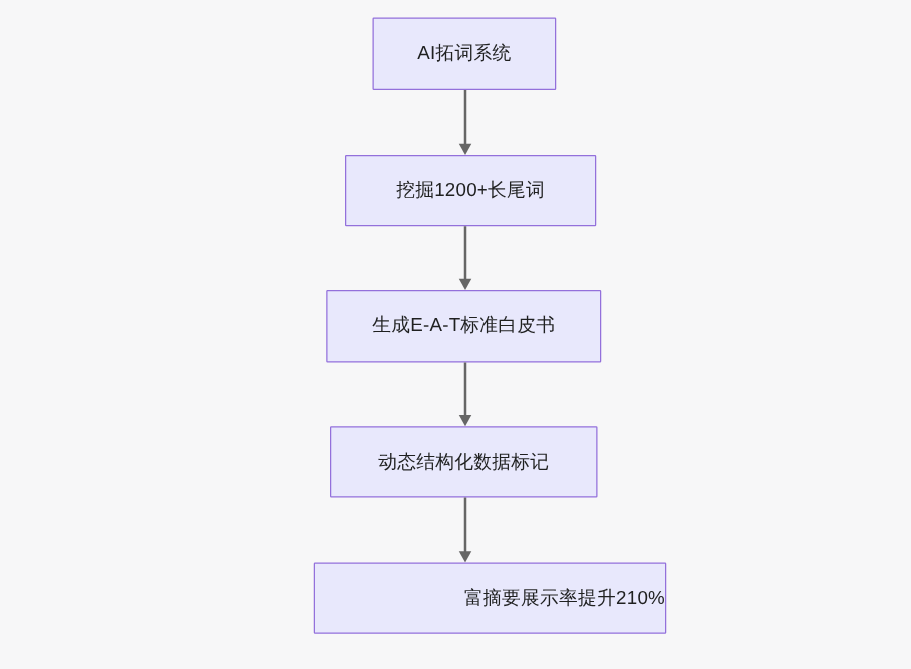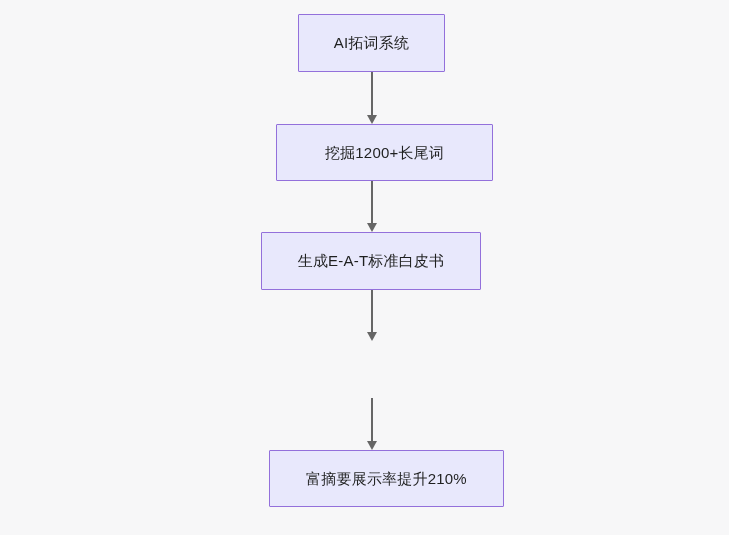--- a/index.html
+++ b/index.html
@@ -60,41 +60,44 @@
 
   <div class="node" id="node-1" style="left:298px; top:14px; width:147px; height:58px;">
     <span>AI拓词系统</span>
   </div>
 
   <div class="edge" style="left:371px; top:72px; width:2px; height:52px;">
     <div class="edge-line" style="height:44px;"></div>
     <div class="edge-head" style="top:43px;"></div>
   </div>
 
-  <div class="node" id="node-2" style="left:276px; top:124px; width:217px; height:57px;">
+  <div class="node" id="node-2" style="left:276px; top:124px; width:201px; height:57px;">
     <span>挖掘1200+长尾词</span>
   </div>
 
   <div class="edge" style="left:371px; top:181px; width:2px; height:51px;">
     <div class="edge-line" style="height:43px;"></div>
     <div class="edge-head" style="top:42px;"></div>
   </div>
 
   <div class="node" id="node-3" style="left:261px; top:232px; width:220px; height:58px;align-items:center;">
     <span>生成E-A-T标准白皮书</span>
   </div>
 
   <div class="edge" style="left:371px; top:290px; width:2px; height:51px;">
     <div class="edge-line" style="height:43px;"></div>
     <div class="edge-head" style="top:42px;"></div>
   </div>
 
+  <div class="node" id="node-4" style="left:264px; top:341px; width:214px; height:57px;">
+    <span>动态结构化数据标记</span>
+  </div>
 
   <div class="edge" style="left:371px; top:398px; width:2px; height:52px;">
     <div class="edge-line" style="height:44px;"></div>
     <div class="edge-head" style="top:43px;"></div>
   </div>
 
-  <div class="node" id="node-5" style="left:269px; top:450px; width:235px; height:57px;">
+  <div class="node" id="node-5" style="left:251px; top:450px; width:282px; height:57px;justify-content:flex-end;">
     <span>富摘要展示率提升210%</span>
   </div>
 
 </div>
 
 </body></html>

